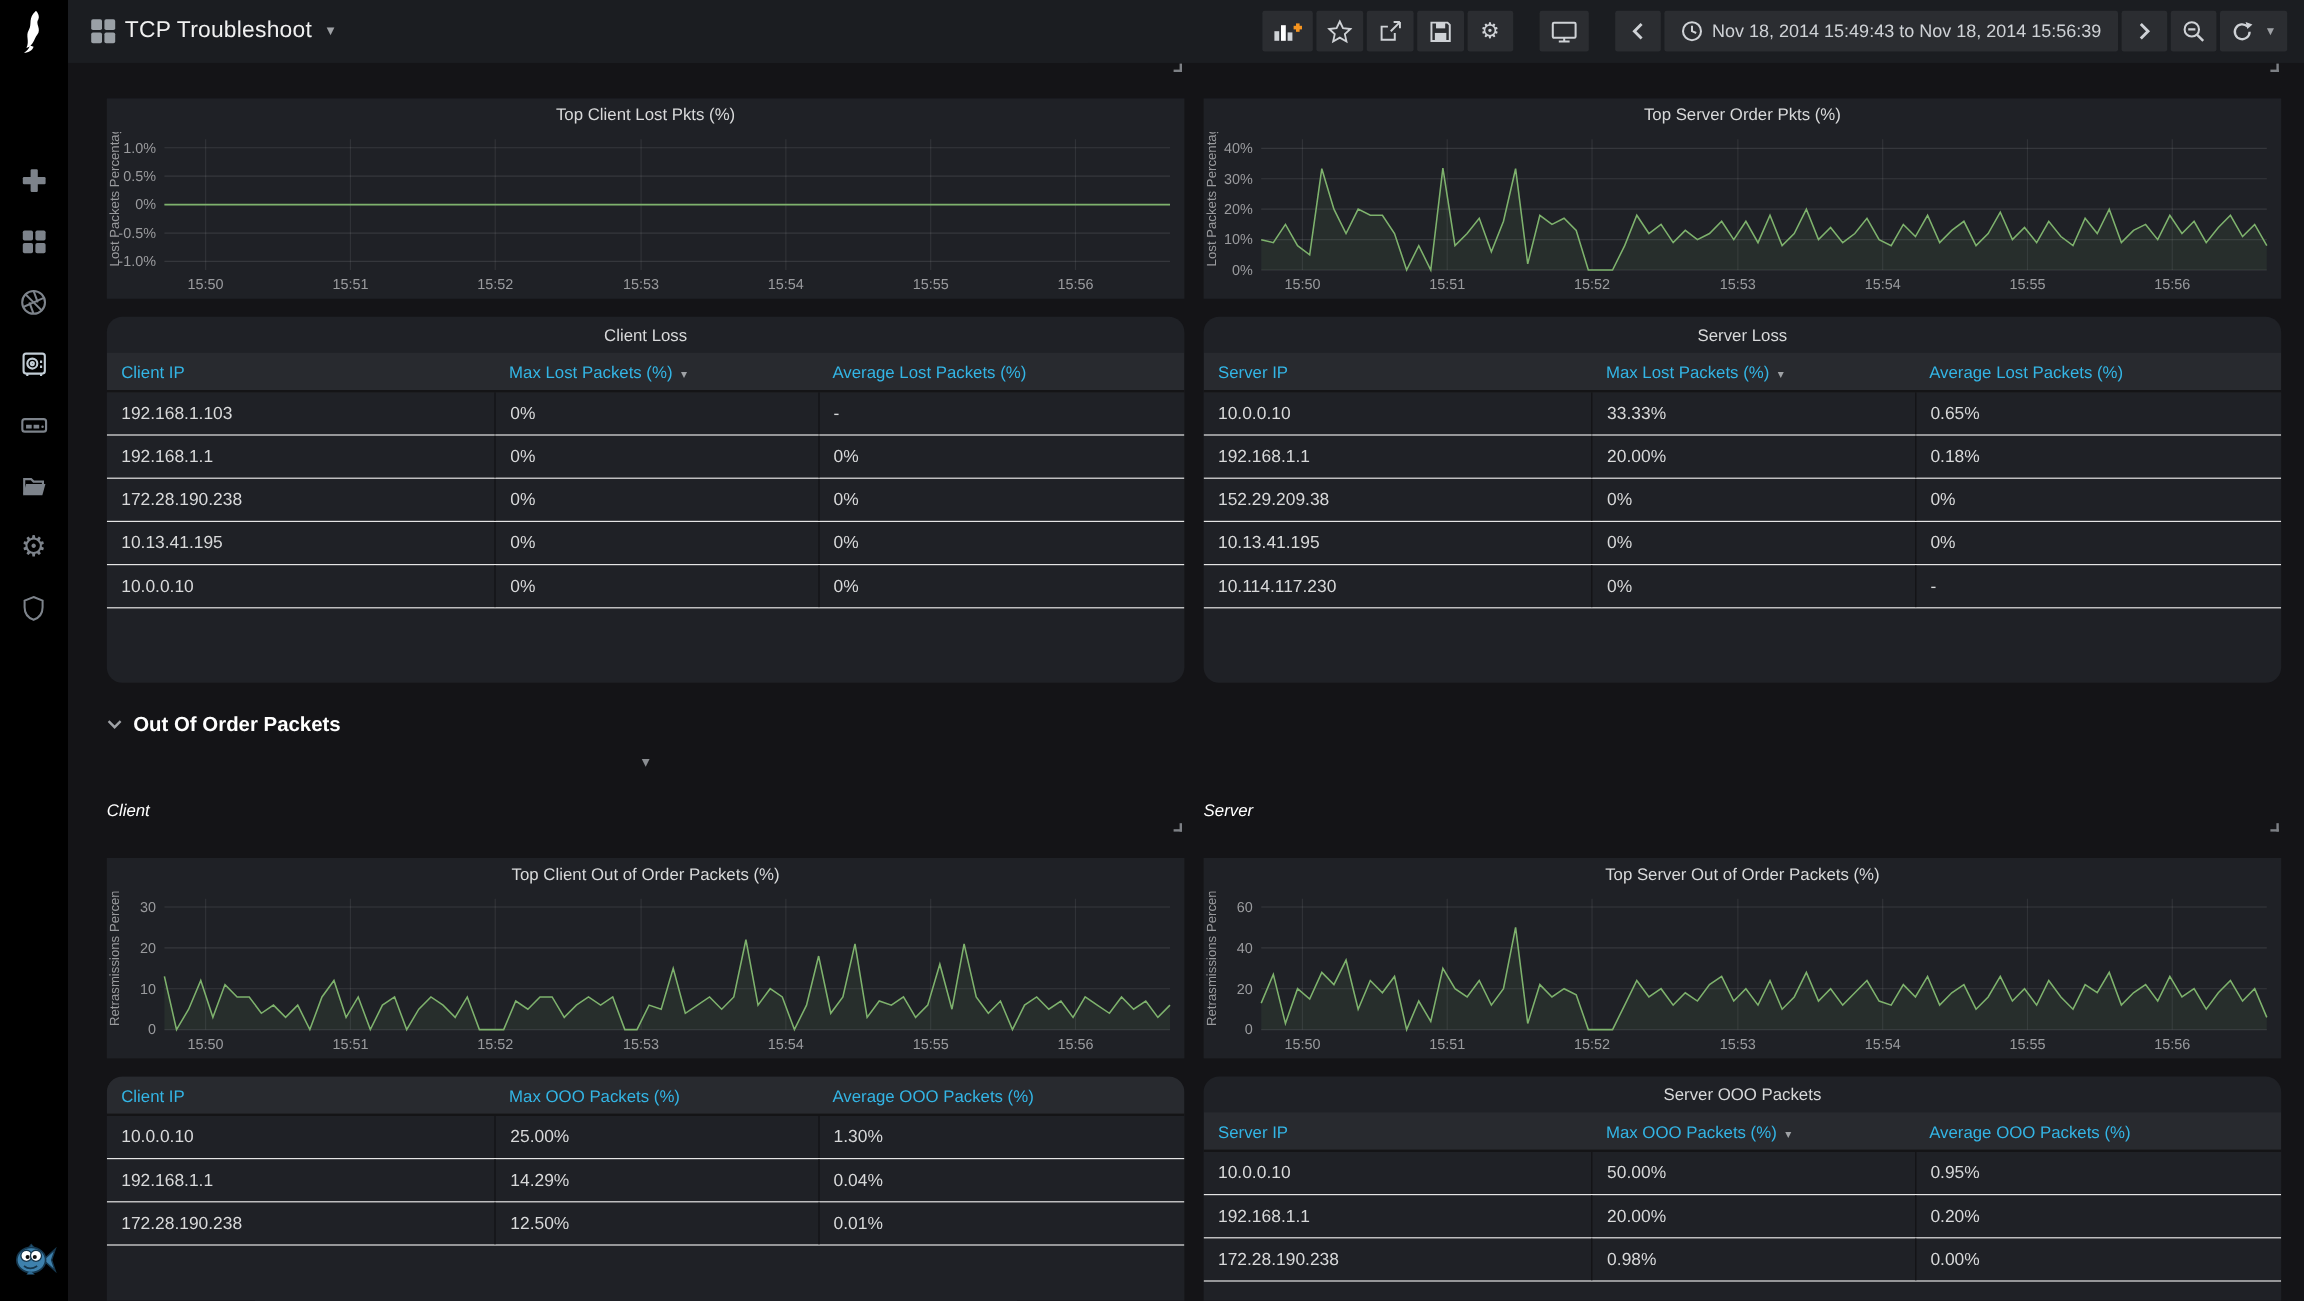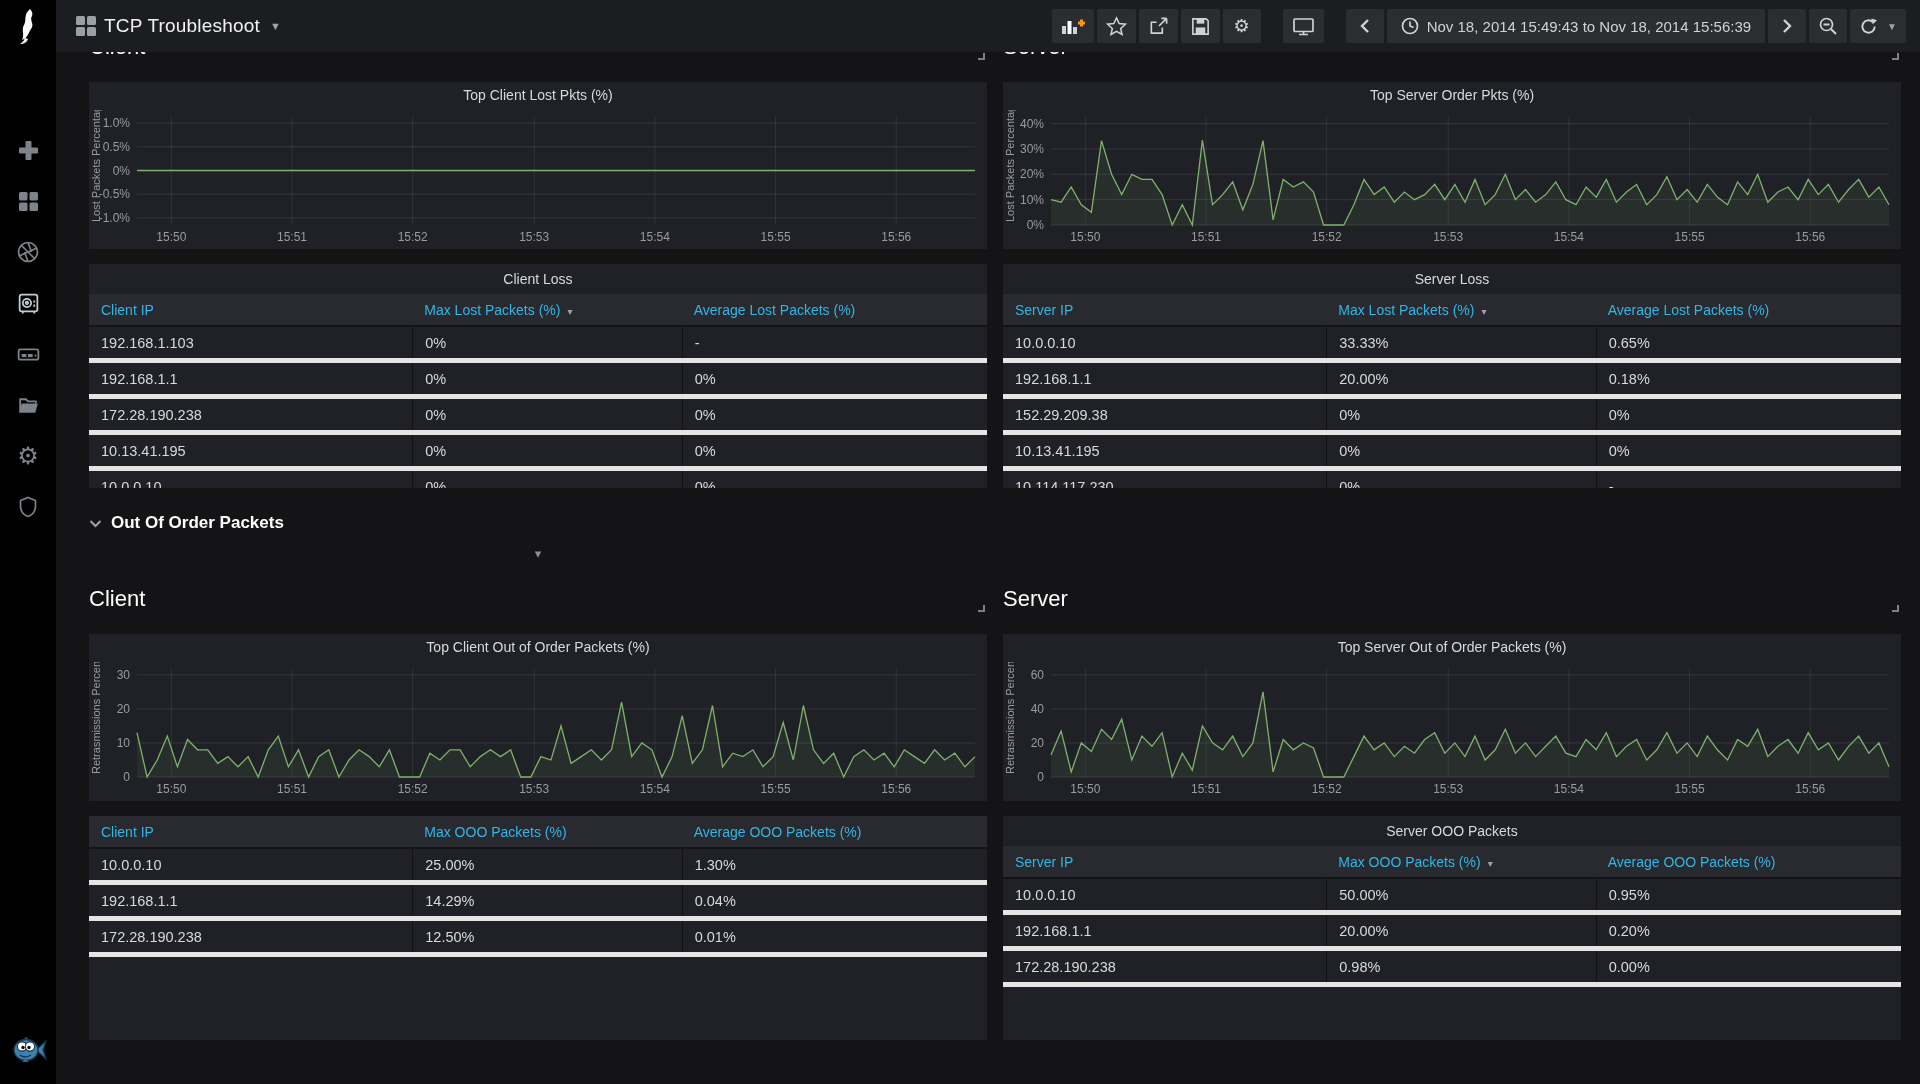--- a/index.html
+++ b/index.html
@@ -30,45 +30,45 @@
           display:flex; align-items:center; justify-content:center; padding:0 9px; cursor:pointer; }
   .nbtn svg { stroke:#cfd2d6; fill:none; stroke-width:1.7; }
   .nbtn .glyph { color:#cfd2d6; font-size:18px; line-height:1; }
   .nbtn.gap { margin-left:22px; }
   .timebtn { font-size:15px; color:#cfd2d6; gap:8px; white-space:nowrap; padding:0 14px; }
   .refresh-caret { color:#9fa2a6; font-size:10px; margin-left:9px; }
 
   
   .main { margin-left:56px; padding:24px 19px 0 33px; }
   .grid2 { display:grid; grid-template-columns:1fr 1fr; gap:16px; }
-  .sec-heading { position:relative; height:36px; font-size:22px; font-weight:500; color:#ffffff;
-                 display:flex; align-items:flex-end; cursor:pointer; }
+  .sec-heading { position:relative; height:36px; font-size:14px; font-weight:500; color:#ffffff;
+                 display:flex; align-items:center; cursor:pointer;font-style:italic; }
   .corner { position:absolute; right:2px; bottom:0; width:7px; height:7px;
             border-right:2px solid #7d8085; border-bottom:2px solid #7d8085; cursor:nwse-resize; }
 
   .panel { background:#1f2126; position:relative; }
   .charts-row { margin-top:22px; }
   .charts-row .panel { height:167px; }
   .panel-title { height:26px; display:flex; align-items:center; justify-content:center;
                  font-size:14px; color:#d8d9da; cursor:pointer; }
   .chart-wrap { position:relative; height:139px; }
   .chart-wrap svg { position:absolute; left:0; top:0; }
   .ylabel { position:absolute; left:1px; top:2px; height:112px; width:15px; overflow:hidden;
             writing-mode:vertical-rl; transform:rotate(180deg);
             font-size:11px; color:#9a9b9e; white-space:nowrap; }
 
   .tables-row { margin-top:15px; }
-  .tables-row .panel { height:224px; overflow:hidden; }
+  .tables-row .panel { height:305px; overflow:hidden;border-radius:13px; }
   .tbl-title { height:30px; display:flex; align-items:center; justify-content:center;
                font-size:14px; color:#d8d9da; cursor:pointer; }
   .t-head { display:flex; height:33px; align-items:center; background:rgba(255,255,255,.045);
             border-bottom:2px solid #141416; }
   .t-hcell { font-size:14px; color:#33b5e5; padding-left:12px; cursor:pointer; }
   .t-hcell .sortcaret { color:#9fa2a6; font-size:10px; margin-left:7px; }
-  .t-row { display:flex; height:36px; align-items:flex-start; border-bottom:5px solid #e5e5e5; }
+  .t-row { display:flex; height:36px; align-items:flex-start; border-bottom:1px solid #e5e5e5; }
   .t-cell { font-size:14.5px; color:#d8d9da; padding-left:12px; height:100%; display:flex; align-items:center; }
   .t-cell + .t-cell { border-left:1px solid #121214; }
   .c1 { width:36%; } .c2 { width:30%; } .c3 { width:34%; }
 
   .ooo-header { margin-top:20px; height:30px; display:flex; align-items:center; gap:9px; cursor:pointer;text-align:center; }
   .ooo-header .chev svg { stroke:#9fa2a6; fill:none; stroke-width:2; }
   .ooo-title { font-size:17px; font-weight:bold; color:#ffffff; }
   .collapse-caret-row { height:18px; margin-top:8px; }
   .collapse-caret { color:#8a8d91; font-size:13px; text-align:center; cursor:pointer; }
   .headings2 { margin-top:12px; }

